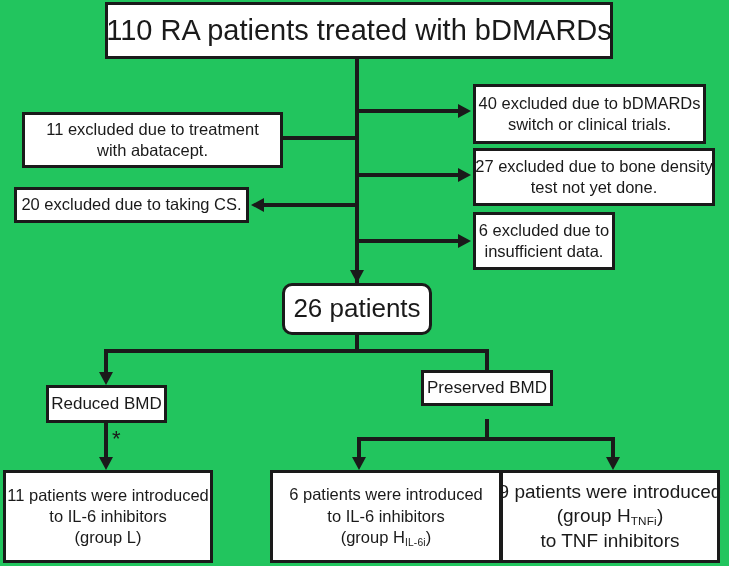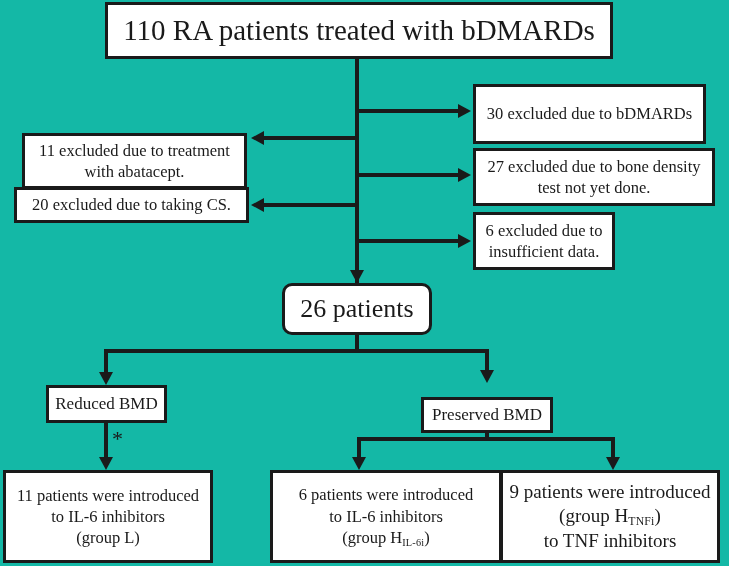--- a/index.html
+++ b/index.html
@@ -4,22 +4,22 @@
 <style>
   html, body {
     margin: 0;
     padding: 0;
     background: #ffffff;
   }
   #canvas {
     position: relative;
     width: 729px;
     height: 566px;
-    background: #14b8a6;
-    font-family: Liberation Serif, serif;
+    background: #22c55e;
+    font-family: Liberation Sans, sans-serif;
     color: #1a1a1a;
     overflow: hidden;
   }
   .box {
     position: absolute;
     box-sizing: border-box;
     border: 3px solid #1a1a1a;
     background: #ffffff;
     display: flex;
     flex-direction: column;
@@ -29,25 +29,25 @@
     line-height: 1.28;
     z-index: 3;
   }
   .box .ln { display: block; white-space: nowrap; }
 
   
   #box-top      { left:105px; top:2px;   width:508px; height:57px;  font-size:29px; }
   #box-excl-1   { left:473px; top:84px;  width:233px; height:60px;  font-size:16.5px; }
   #box-excl-2   { left:473px; top:148px; width:242px; height:58px;  font-size:16.5px;text-align:right; }
   #box-excl-3   { left:473px; top:212px; width:142px; height:58px;  font-size:16.5px; }
-  #box-excl-4   { left:22px;  top:112px; width:225px; height:56px;  font-size:16.5px;margin-top:21px; }
+  #box-excl-4   { left:22px;  top:112px; width:261px; height:56px;  font-size:16.5px; }
   #box-excl-5   { left:14px;  top:187px; width:235px; height:36px;  font-size:16.5px; }
   #box-26       { left:282px; top:283px; width:150px; height:52px;  font-size:26px;border-radius:10px; }
   #box-reduced  { left:46px;  top:385px; width:121px; height:38px;  font-size:17px; }
-  #box-preserved{ left:421px; top:397px; width:132px; height:36px;  font-size:17px; }
+  #box-preserved{ left:421px; top:370px; width:132px; height:36px;  font-size:17px; }
   #box-grpL     { left:3px;   top:470px; width:210px; height:93px;  font-size:16.5px; }
   #box-grpH6    { left:270px; top:470px; width:232px; height:93px;  font-size:16.5px; }
   #box-grpHT    { left:500px; top:470px; width:220px; height:93px;  font-size:19px; }
 
   
   .vline, .hline {
     position: absolute;
     background: #1a1a1a;
     z-index: 1;
   }
@@ -90,21 +90,22 @@
 </head>
 <body>
 
 <div id="canvas">
 
   <div class="box" id="box-top">
     <span class="ln">110 RA patients treated with bDMARDs</span>
   </div>
 
   <div class="box" id="box-excl-1">
-    <span class="ln">30 excluded due to bDMARDs</span>
+    <span class="ln">40 excluded due to bDMARDs</span>
+    <span class="ln">switch or clinical trials.</span>
   </div>
 
   <div class="box" id="box-excl-2">
     <span class="ln">27 excluded due to bone density</span>
     <span class="ln">test not yet done.</span>
   </div>
 
   <div class="box" id="box-excl-3">
     <span class="ln">6 excluded due to</span>
     <span class="ln">insufficient data.</span>

